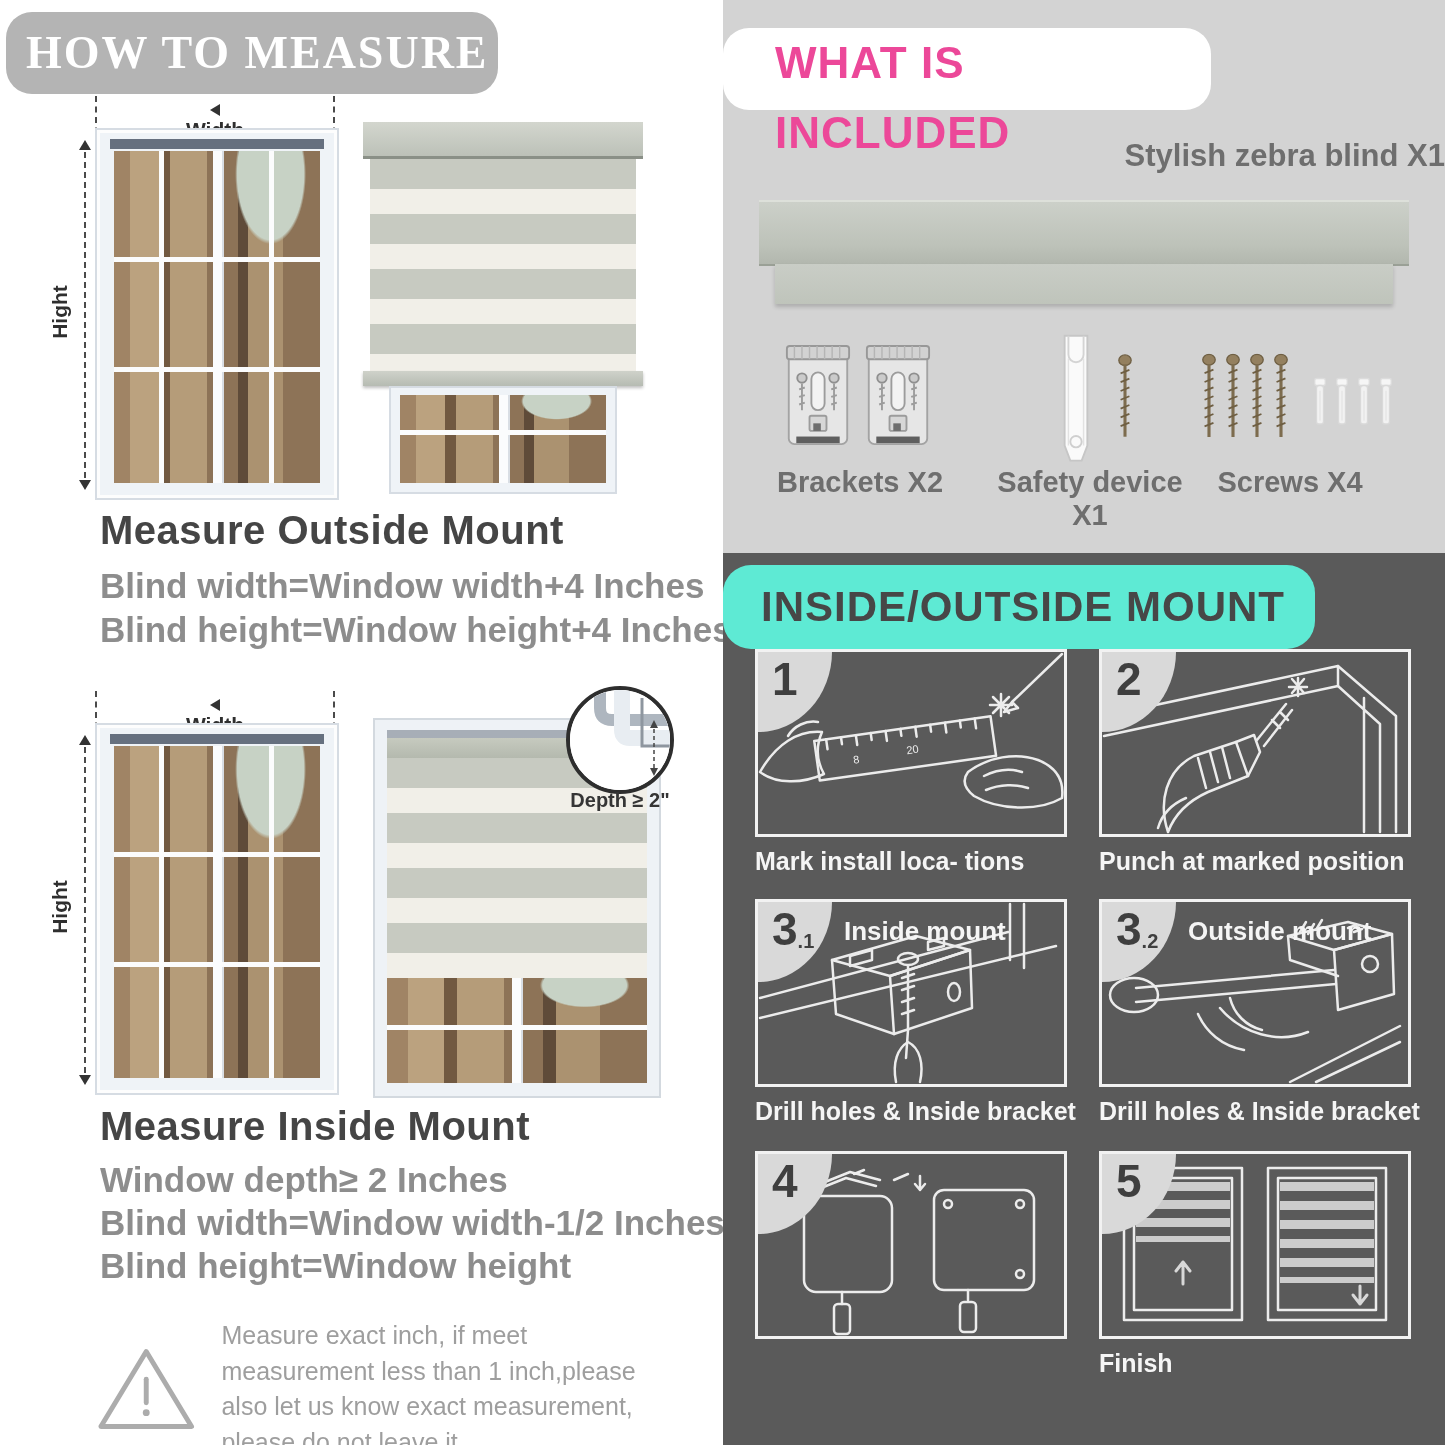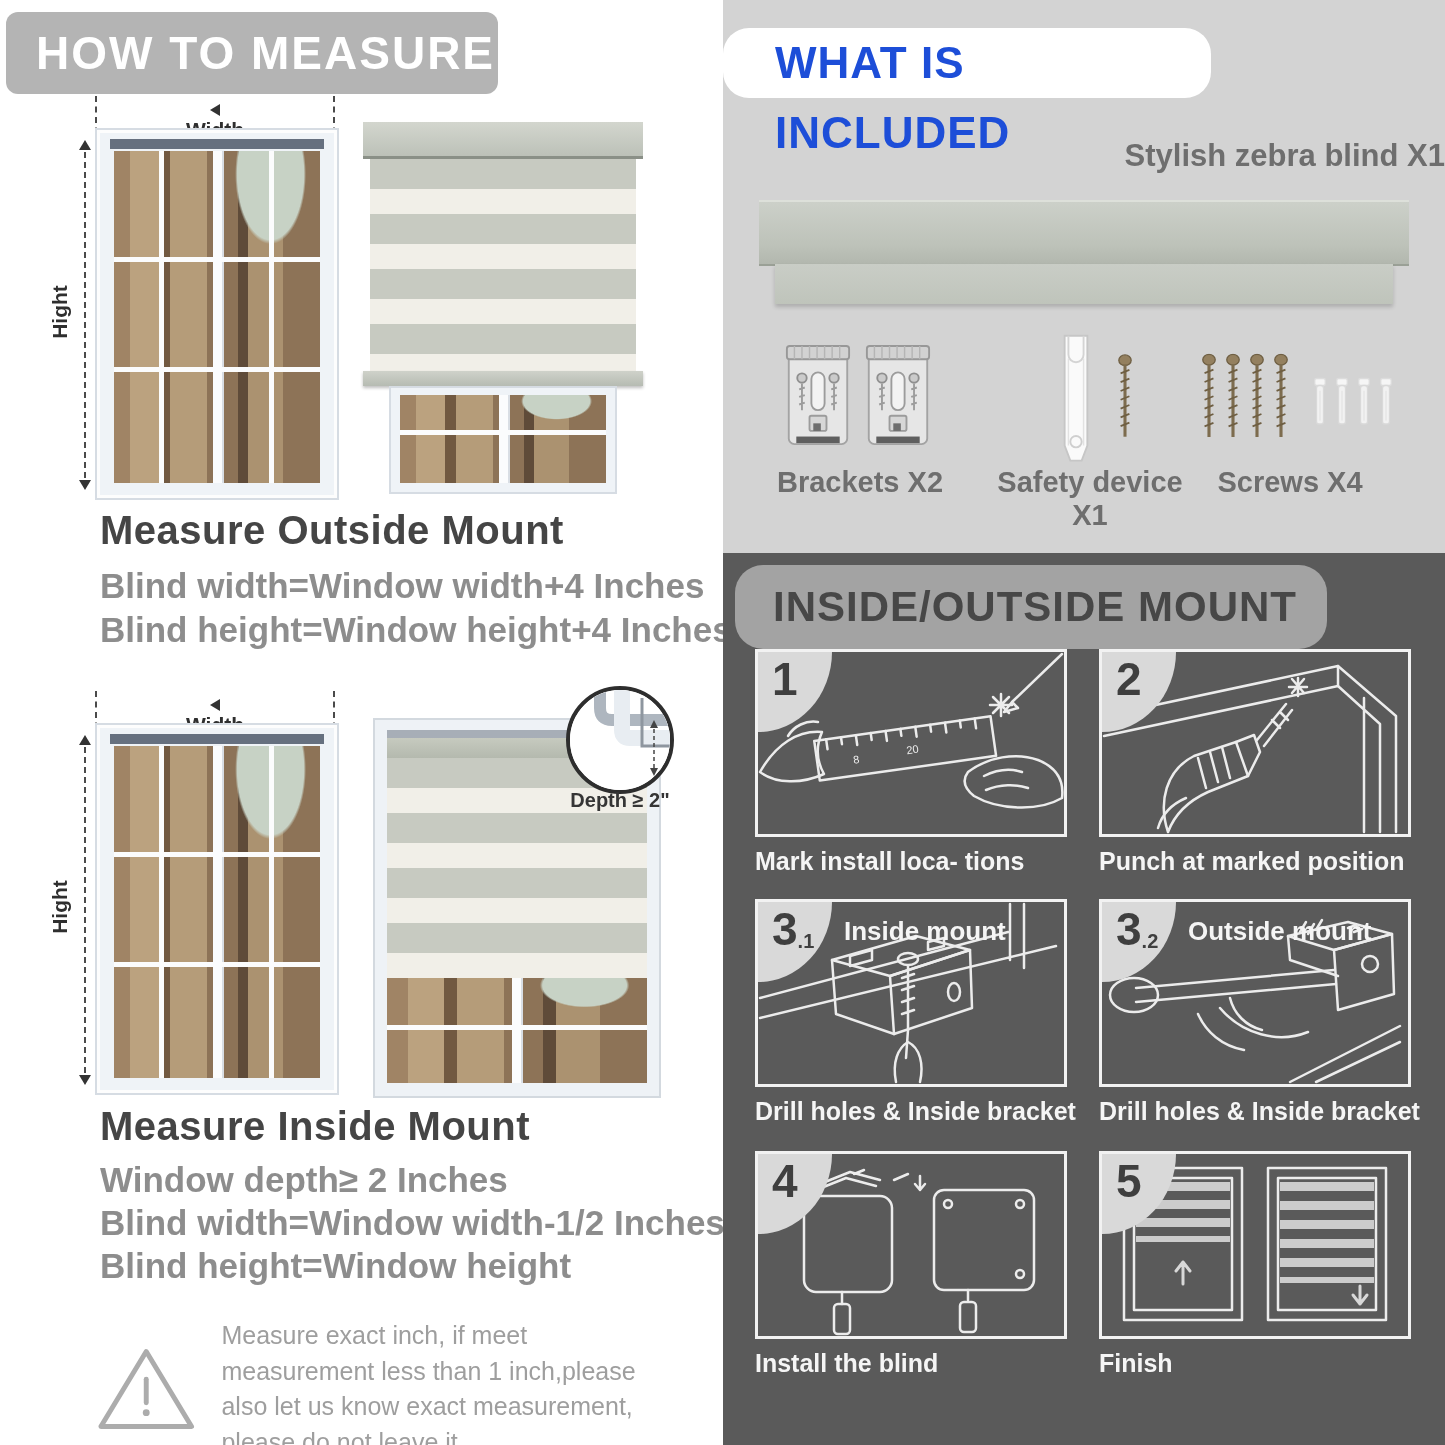--- a/index.html
+++ b/index.html
@@ -1,22 +1,22 @@
 <!DOCTYPE html>
 <html><head>
 <meta charset="utf-8">
 <style>
   html,body{margin:0;padding:0;background:#ffffff;}
   .canvas{position:relative;width:1445px;height:1445px;background:#ffffff;overflow:hidden;
           font-family:"Liberation Sans", sans-serif;}
 
   
   .banner-left{position:absolute;left:6px;top:12px;width:492px;height:82px;background:#b4b4b4;
-               border-radius:12px;color:#ffffff;font-size:46px;font-weight:bold;letter-spacing:2px;
-               line-height:82px;padding-left:30px;box-sizing:border-box;}
+               border-radius:26px;color:#ffffff;font-size:46px;font-weight:bold;letter-spacing:2px;
+               line-height:82px;padding-left:20px;box-sizing:border-box;font-family:Liberation Serif, serif;}
 
   .h-measure{position:absolute;display:flex;align-items:center;color:#2f2f2f;
              font-weight:bold;font-size:21px;flex-direction:column;}
   .h-measure .line{flex:1;height:0;border-top:2px dashed #4a4a4a;}
   .h-measure .ah-l{width:0;height:0;border-top:6px solid transparent;border-bottom:6px solid transparent;
                    border-right:10px solid #333;}
   .h-measure .ah-r{width:0;height:0;border-top:6px solid transparent;border-bottom:6px solid transparent;
                    border-left:10px solid #333;}
   .h-measure .lbl{padding:0 10px;white-space:nowrap;}
   .v-guide{position:absolute;width:0;border-left:2px dashed #4a4a4a;}
@@ -63,36 +63,36 @@
                font-weight:bold;font-size:20px;color:#353535;}
 
   .sec-head{position:absolute;font-size:40px;font-weight:bold;color:#454545;letter-spacing:.5px;}
   .sec-line{position:absolute;font-size:35px;font-weight:bold;color:#8d8d8d;}
 
   .note-wrap{position:absolute;left:95px;top:1318px;width:560px;display:flex;gap:24px;align-items:center;}
   .note-text{font-size:25px;color:#9e9e9e;line-height:1.42;width:440px;}
 
   
   .panel-included{position:absolute;left:723px;top:0;width:722px;height:553px;background:#d3d3d3;}
-  .banner-included{position:absolute;left:0;top:28px;width:488px;height:70px;background:#ffffff;
-                   border-radius:26px;color:#1d4ed8;font-size:44px;font-weight:bold;letter-spacing:1px;
+  .banner-included{position:absolute;left:0;top:28px;width:488px;height:82px;background:#ffffff;
+                   border-radius:26px;color:#ec4899;font-size:44px;font-weight:bold;letter-spacing:1px;
                    line-height:70px;padding-left:52px;box-sizing:border-box;}
   .product-label{position:absolute;left:0;top:138px;width:100%;text-align:right;
                  font-size:31px;font-weight:bold;color:#6e6e6e;}
   .rail-main{position:absolute;left:36px;top:200px;width:650px;height:62px;
              background:linear-gradient(180deg,#ccd0c9,#bdc2b9 70%,#b2b7ae);
              border-top:2px solid #dde0da;border-bottom:2px solid #9aa096;}
   .rail-lip{position:absolute;left:52px;top:264px;width:618px;height:40px;
             background:linear-gradient(180deg,#c9cdc6,#bfc4bb);box-shadow:0 3px 4px rgba(0,0,0,.18);}
   .item{position:absolute;display:flex;align-items:flex-start;}
   .inc-label{position:absolute;top:466px;width:220px;text-align:center;
              font-size:29px;font-weight:bold;color:#6e6e6e;}
 
   .panel-mount{position:absolute;left:723px;top:553px;width:722px;height:892px;background:#5a5a5a;}
-  .banner-mount{position:absolute;left:12px;top:12px;width:592px;height:84px;background:#a3a3a3;
+  .banner-mount{position:absolute;left:0;top:12px;width:592px;height:84px;background:#5eead4;
                 border-radius:28px;color:#474747;font-size:42px;font-weight:bold;letter-spacing:1px;
                 line-height:84px;padding-left:38px;box-sizing:border-box;}
   .step{position:absolute;width:312px;}
   .tile{position:relative;width:306px;height:182px;border:3px solid #f2f2f2;background:#5a5a5a;}
   .badge{position:absolute;top:0;left:0;width:74px;height:80px;background:#d9d9d9;
          border-radius:0 0 100% 0;display:flex;padding:2px 0 0 14px;box-sizing:border-box;z-index:2;}
   .badge .b-num{font-size:46px;font-weight:bold;color:#3f3f3f;line-height:1.1;}
   .badge .b-sub{font-size:20px;font-weight:bold;color:#3f3f3f;margin-top:26px;}
   .tile-title{position:absolute;left:86px;top:14px;font-size:26px;font-weight:bold;color:#f5f5f5;z-index:2;}
   .cap{margin-top:10px;font-size:25px;font-weight:bold;color:#f5f5f5;white-space:nowrap;}
@@ -415,21 +415,20 @@
               <circle cx="262" cy="120" r="4"></circle>
             <path d="M210,136 v10"></path>
             <rect x="202" y="148" width="16" height="30" rx="4"></rect>
             <path d="M162,22 v14 m-5,-6 l5,6 l5,-6"></path>
           </g>
         </svg>
         <div class="badge">
           <span class="b-num">4</span>
         </div>
       </div>
-      <div class="cap">Install the blind</div>
     </div>
 
     <div class="step" style="left:376px;top:598px;">
       <div class="tile">
         <svg class="lineart" viewBox="0 0 306 182">
           <g stroke="#ececec" fill="none" stroke-width="2.5" stroke-linejoin="round" stroke-linecap="round">
             <rect x="22" y="14" width="118" height="152"></rect>
             <rect x="32" y="24" width="98" height="132"></rect>
             <rect x="166" y="14" width="118" height="152"></rect>
             <rect x="176" y="24" width="98" height="132"></rect>

